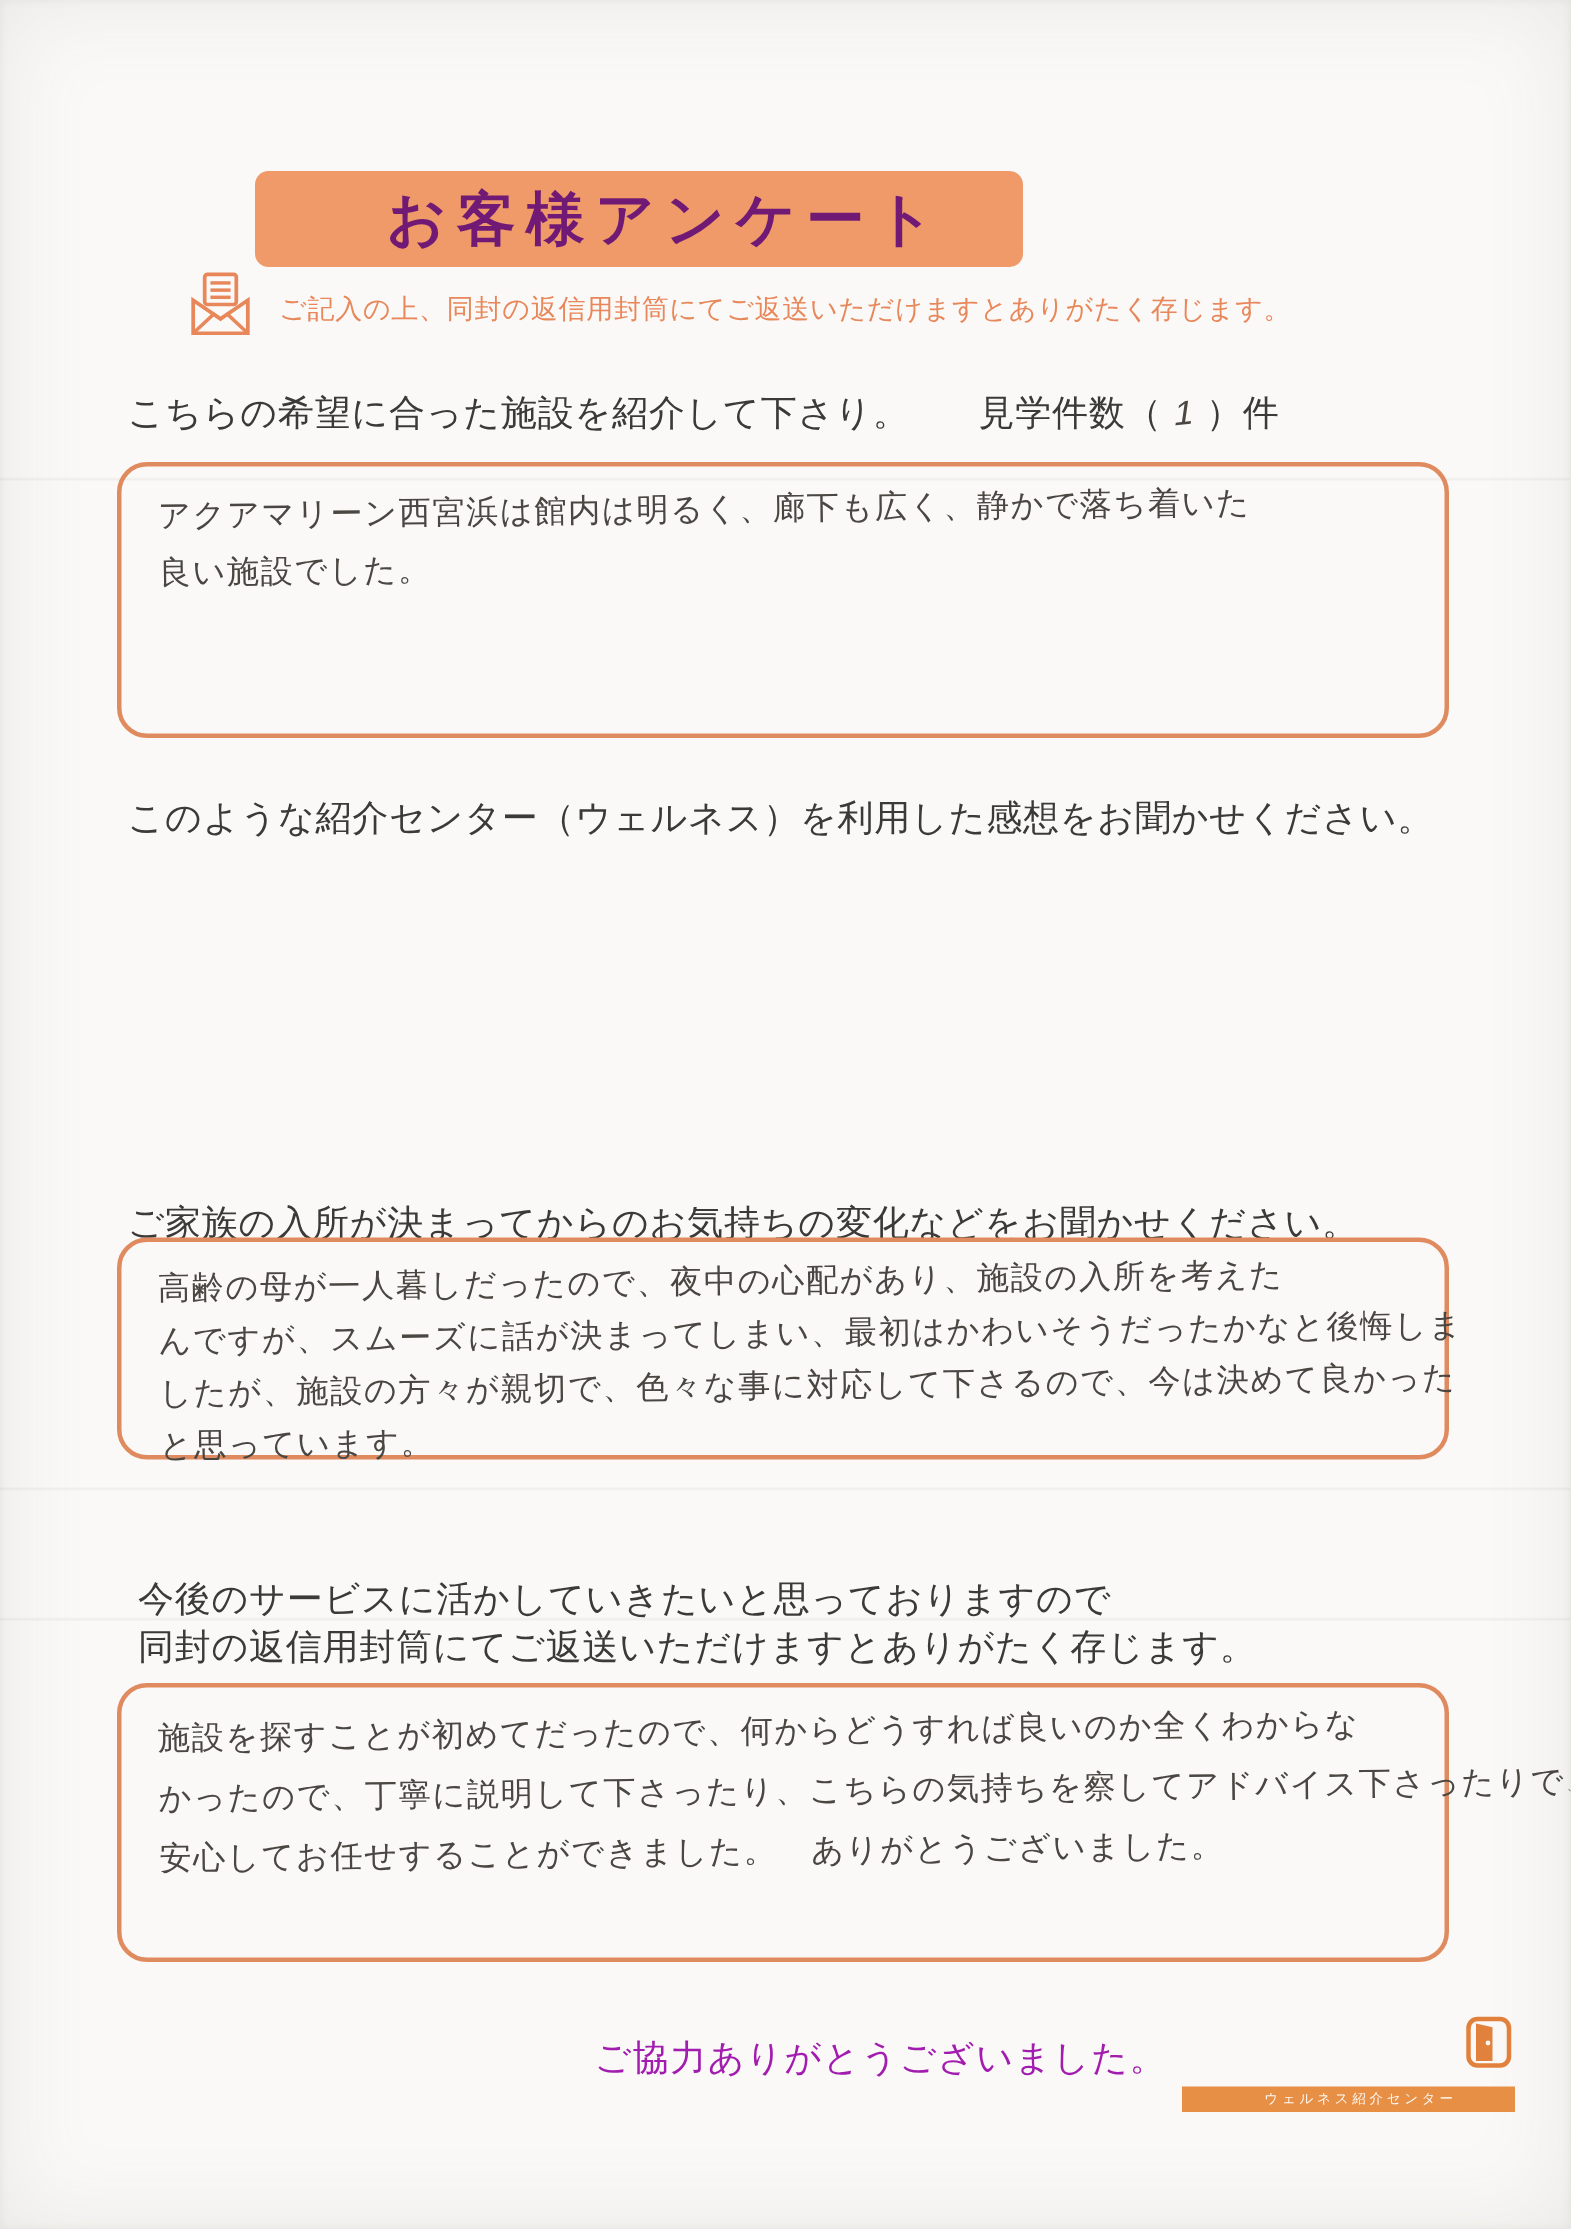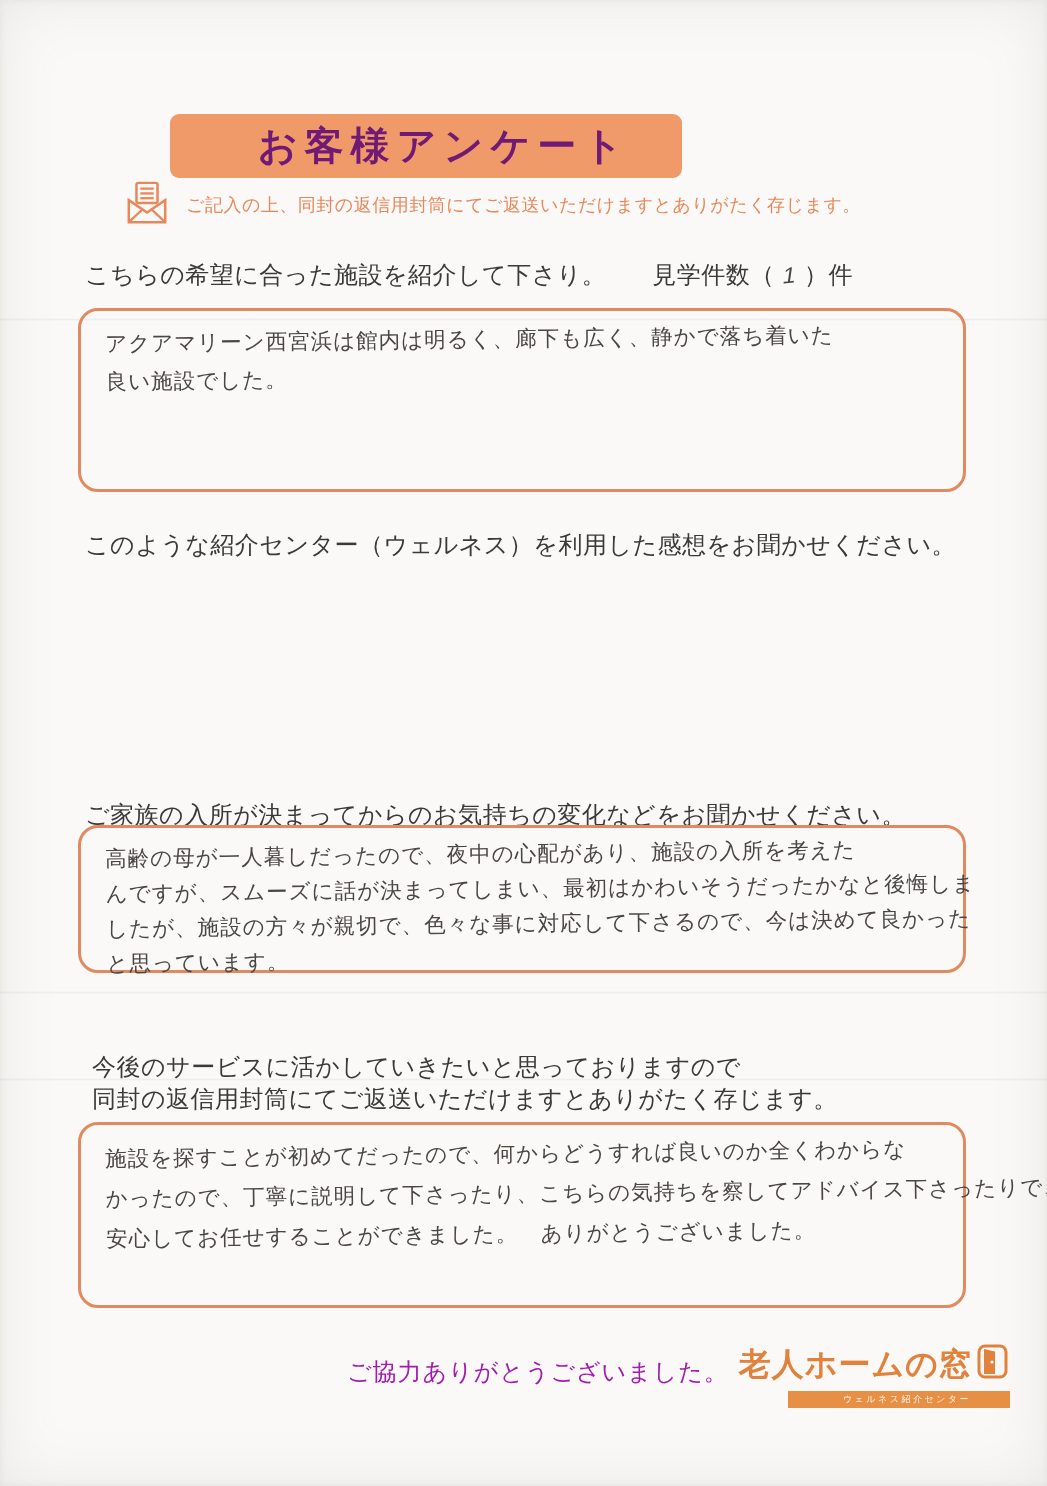--- a/index.html
+++ b/index.html
@@ -124,21 +124,20 @@
       <div class="ln" style="line-height:40px">施設を探すことが初めてだったので、何からどうすれば良いのか全くわからな</div>
       <div class="ln" style="line-height:40px">かったので、丁寧に説明して下さったり、こちらの気持ちを察してアドバイス下さったりで、</div>
       <div class="ln" style="line-height:40px">安心してお任せすることができました。　ありがとうございました。</div>
     </div>
   </div>
 
   <div class="footer">
     <span class="thanks">ご協力ありがとうございました。</span>
     <span class="logo">
       <span class="logo-main">
-        <span>老人ホームの窓</span>
         <span>
           <svg width="34" height="38" viewBox="0 0 34 38" fill="none">
             <rect x="3" y="4" width="27" height="31" rx="6" stroke="#e2813c" stroke-width="3"></rect>
             <polygon points="8,7 19,9.5 19,32 8,32" fill="#e2813c"></polygon>
             <circle cx="16" cy="20" r="1.6" fill="#faf9f7"></circle>
           </svg>
         </span>
       </span>
       <span class="logo-bar">
         <span>ウェルネス紹介センター</span>

